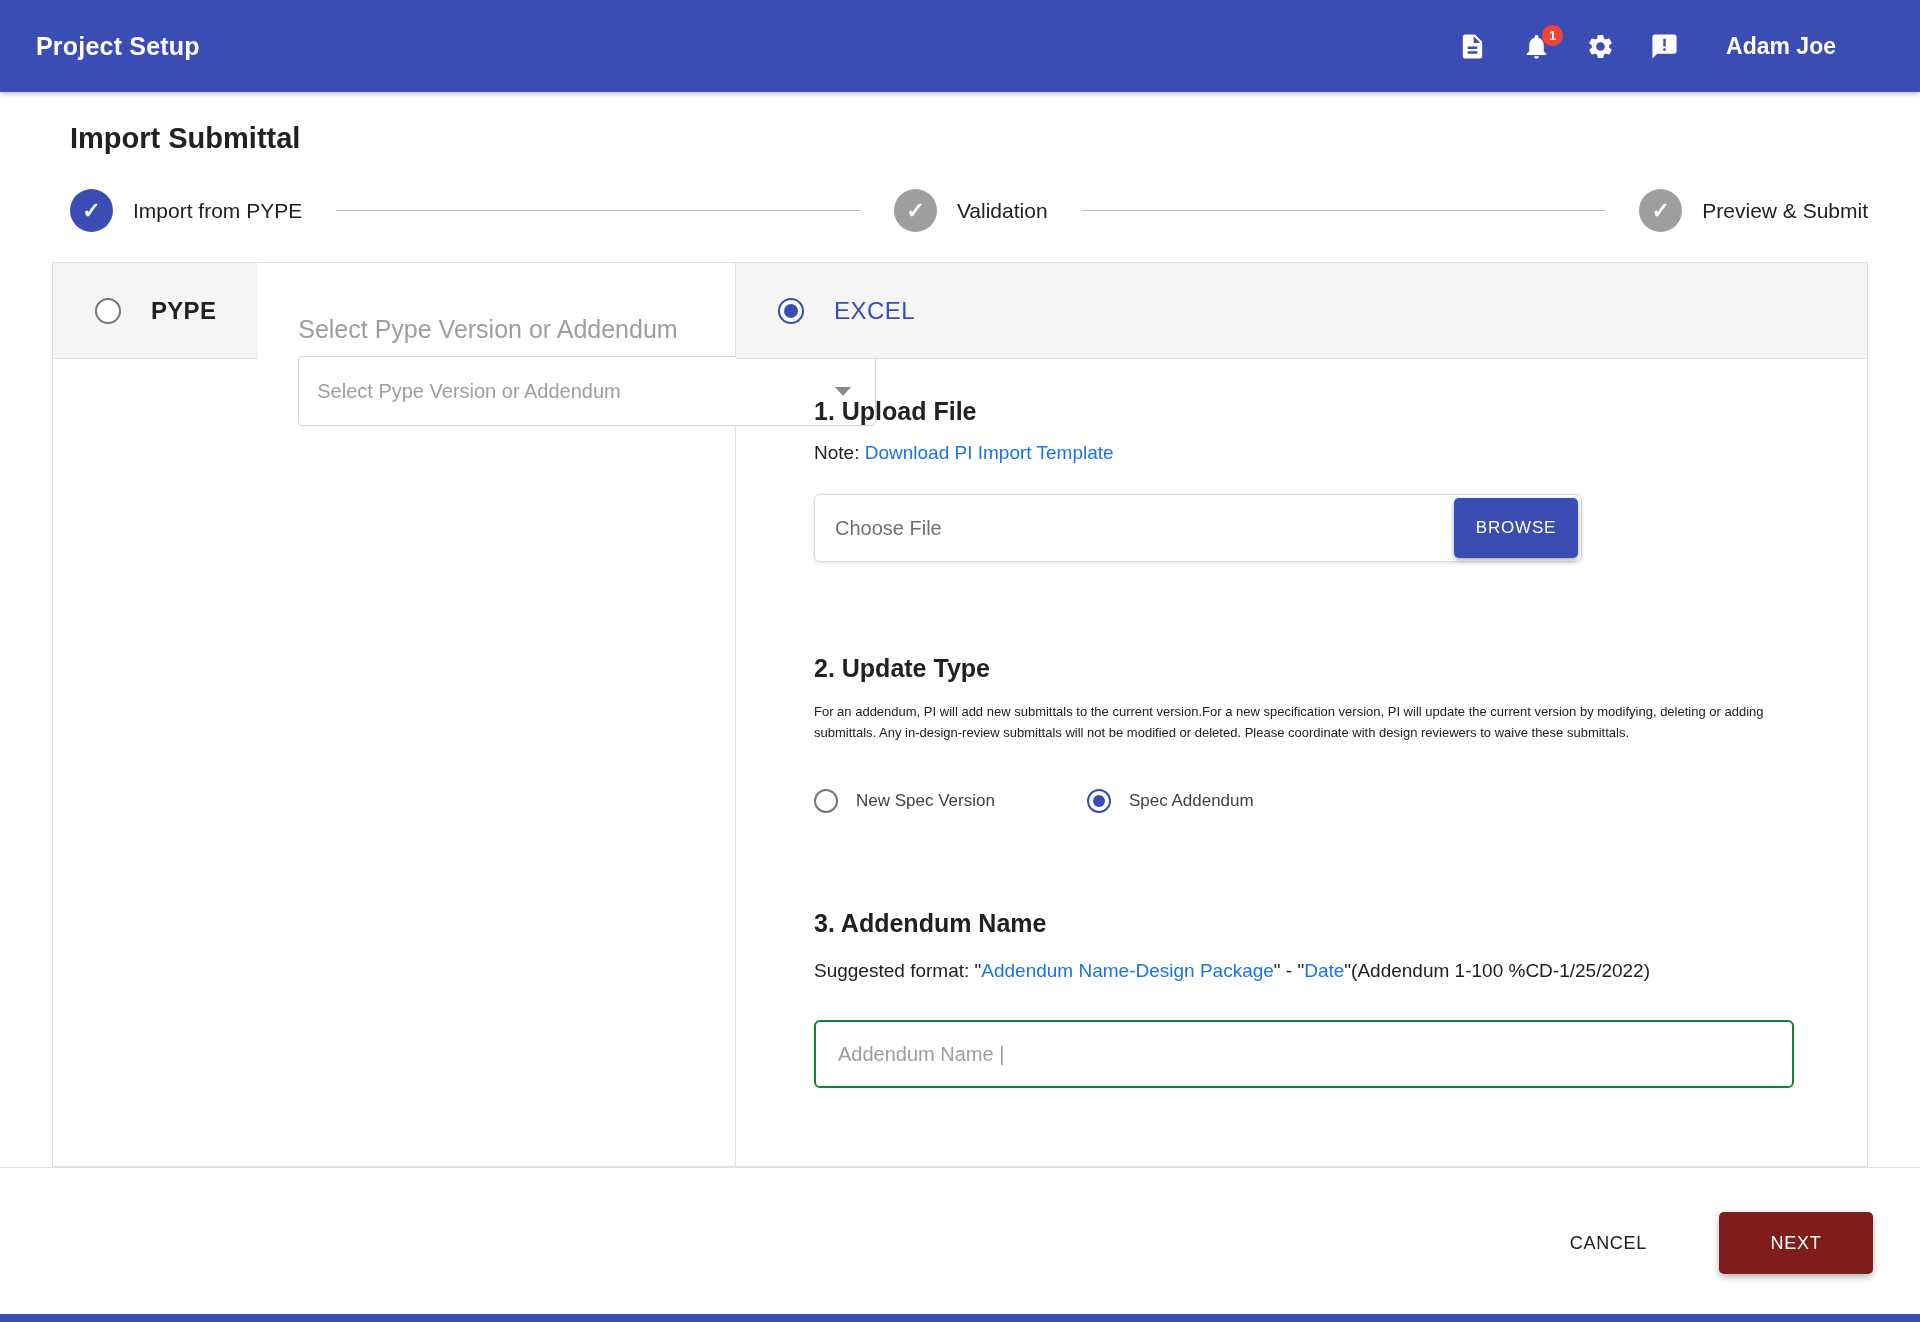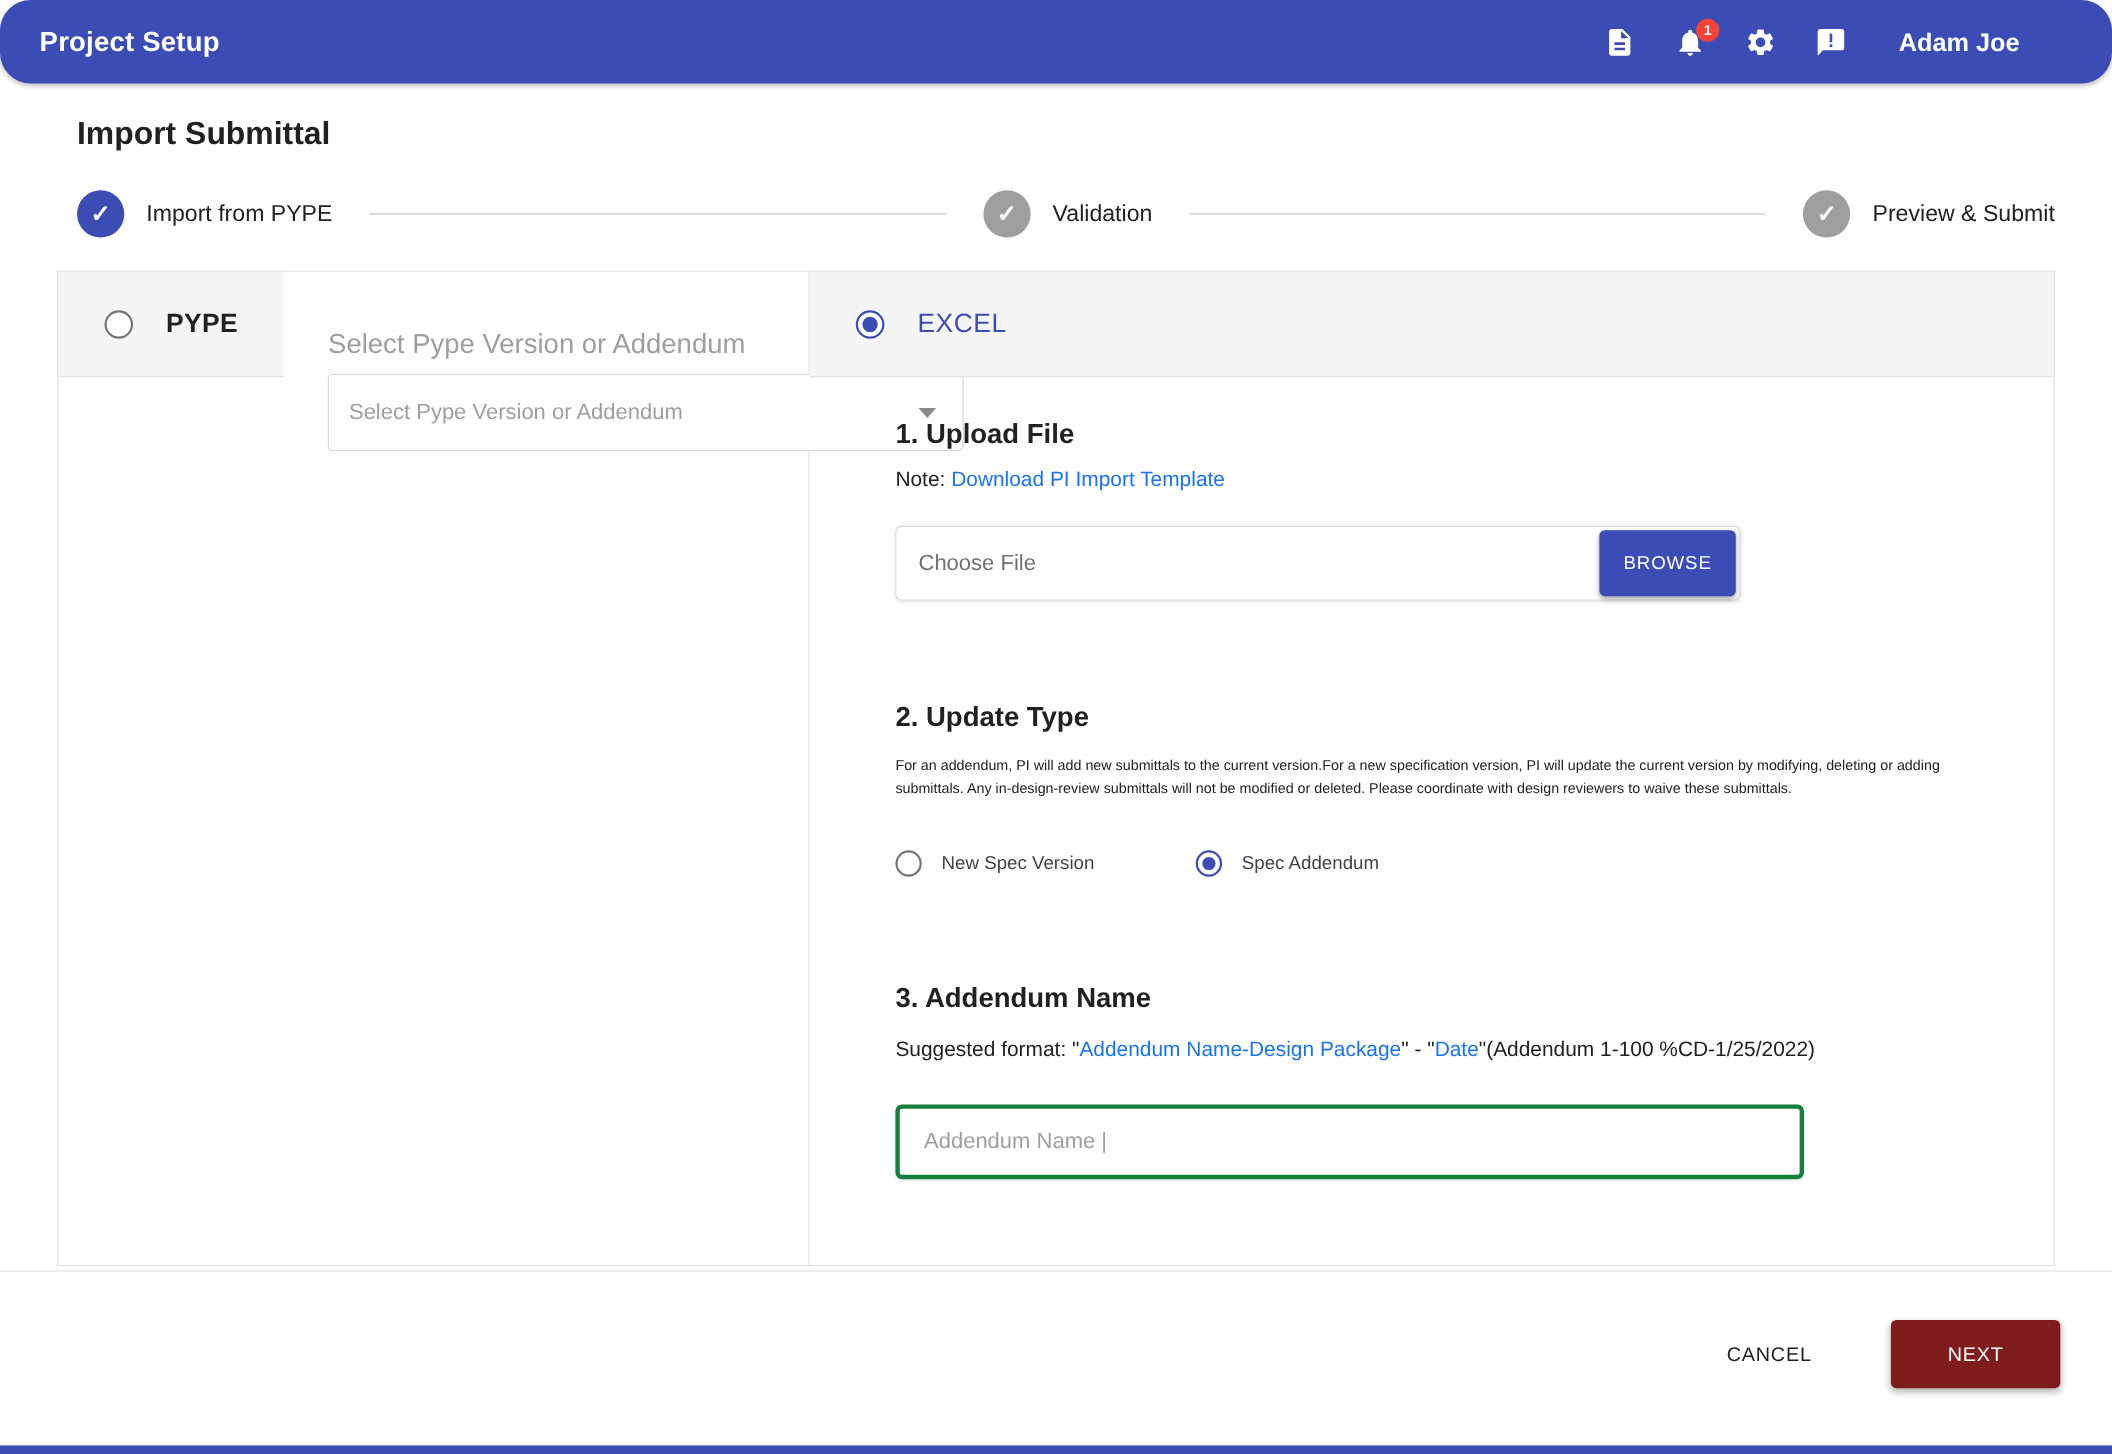--- a/index.html
+++ b/index.html
@@ -1,21 +1,21 @@
 <!DOCTYPE html>
 <html><head>
 <meta charset="utf-8">
 <style>
   * { margin:0; padding:0; box-sizing:border-box; }
   html,body { width:1920px; height:1322px; font-family:"Liberation Sans",sans-serif; background:#fff; overflow:hidden; }
   .app { position:relative; width:1920px; height:1322px; display:flex; flex-direction:column; }
 
   
-  .topbar { flex:0 0 auto; height:76px; background:#3b4db5; color:#fff; display:flex; align-items:center;
-            padding:0 36px; box-shadow:0 2px 5px rgba(0,0,0,.25);border-radius:28px; }
+  .topbar { flex:0 0 auto; height:92px; background:#3b4db5; color:#fff; display:flex; align-items:center;
+            padding:0 36px; box-shadow:0 2px 5px rgba(0,0,0,.25); }
   .topbar-title { font-size:25px; font-weight:bold; letter-spacing:.2px; }
   .topbar-right { margin-left:auto; display:flex; align-items:center; gap:32px; padding-right:48px; }
   .icon-btn { position:relative; width:32px; height:32px; display:flex; align-items:center; justify-content:center;
               background:none; border:none; cursor:pointer; }
   .icon-btn svg { width:29px; height:29px; fill:#fff; }
   .badge { position:absolute; top:-5px; right:-11px; min-width:21px; height:21px; border-radius:11px;
            background:#f44336; color:#fff; font-size:13px; font-weight:bold; display:flex; align-items:center;
            justify-content:center; padding:0 4px; }
   .user-name { font-size:23px; font-weight:bold; margin-left:14px; cursor:pointer; }
 
@@ -75,21 +75,21 @@
 
   .section-2 { margin-top:92px; }
   .update-desc { font-size:13px; line-height:21px; color:#212121; max-width:1020px; margin-top:18px; }
   .radio-row { display:flex; align-items:center; margin-top:46px; }
   .radio-opt { display:flex; align-items:center; gap:18px; cursor:pointer; }
   .radio-opt + .radio-opt { margin-left:92px; }
   .radio-opt-label { font-size:17px; color:#424242; }
 
   .section-3 { margin-top:96px; }
   .format-line { font-size:19px; color:#212121; margin:22px 0 38px; }
-  .addendum-input { width:826px; height:68px; border:4px solid #15803d; border-radius:6px; padding:0 22px;
+  .addendum-input { width:980px; height:68px; border:2px solid #15803d; border-radius:6px; padding:0 22px;
                     font-size:20px; color:#0f766e; outline:none; box-shadow:0 1px 3px rgba(0,0,0,.08);
                     font-family:"Liberation Sans",sans-serif; }
   .addendum-input::placeholder { color:#9e9e9e; }
 
   
   .footer { margin-top:auto; border-top:1px solid #e0e0e0; display:flex; justify-content:flex-end; align-items:center;
             padding:44px 47px 60px 0; gap:72px; }
   .cancel-btn { font-size:18px; font-weight:500; color:#212121; letter-spacing:.7px; background:none; border:none;
                 cursor:pointer; font-family:"Liberation Sans",sans-serif; }
   .next-btn { width:154px; height:62px; background:#7f1d1d; color:#fff; font-size:18px; font-weight:500;

